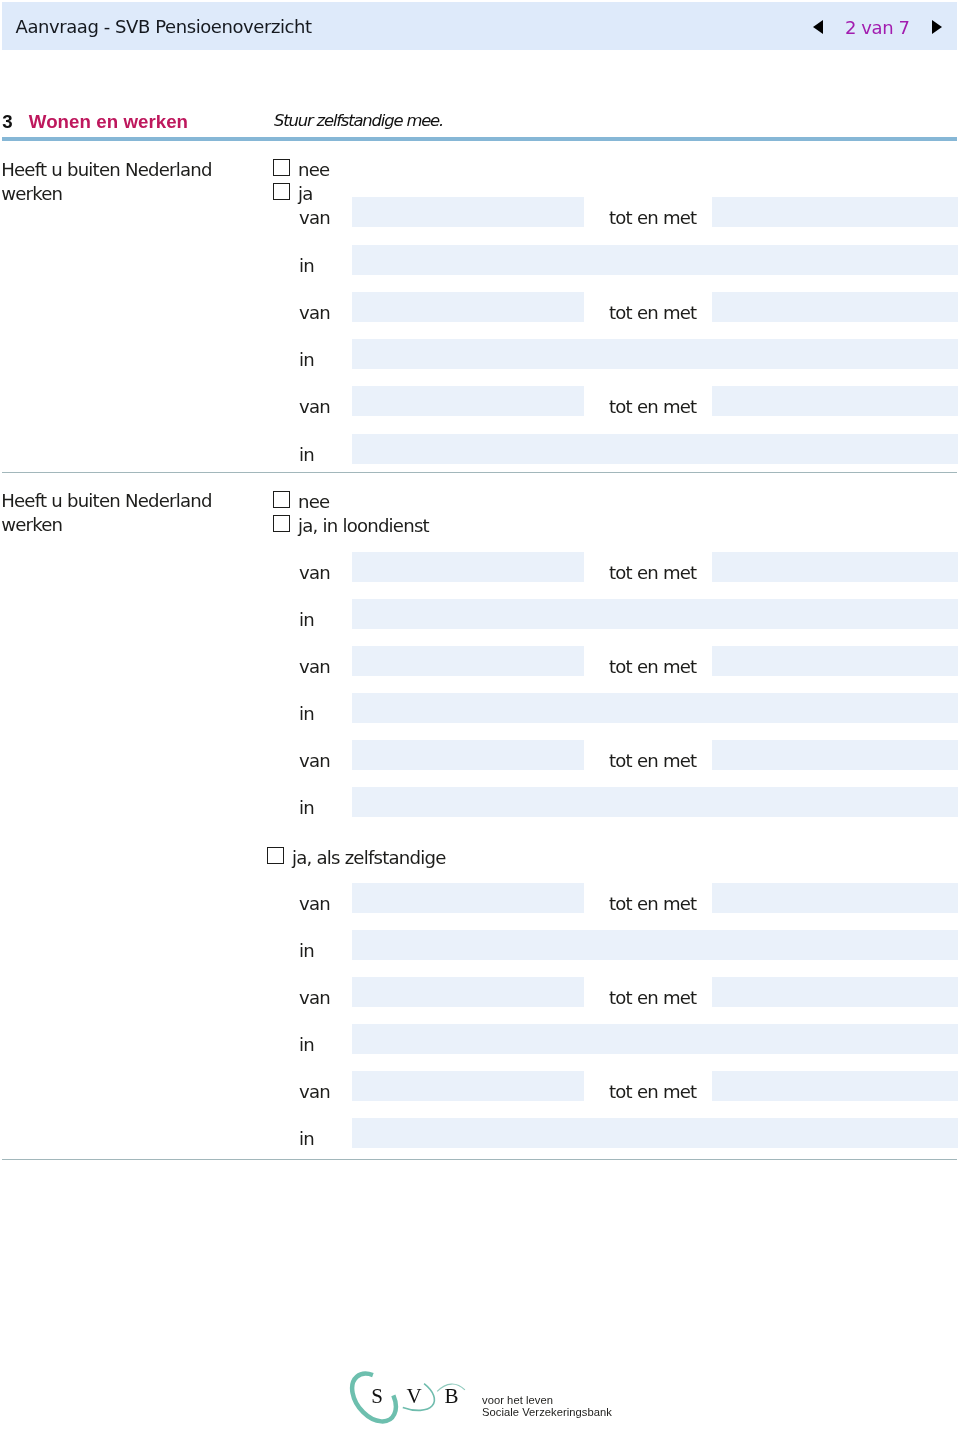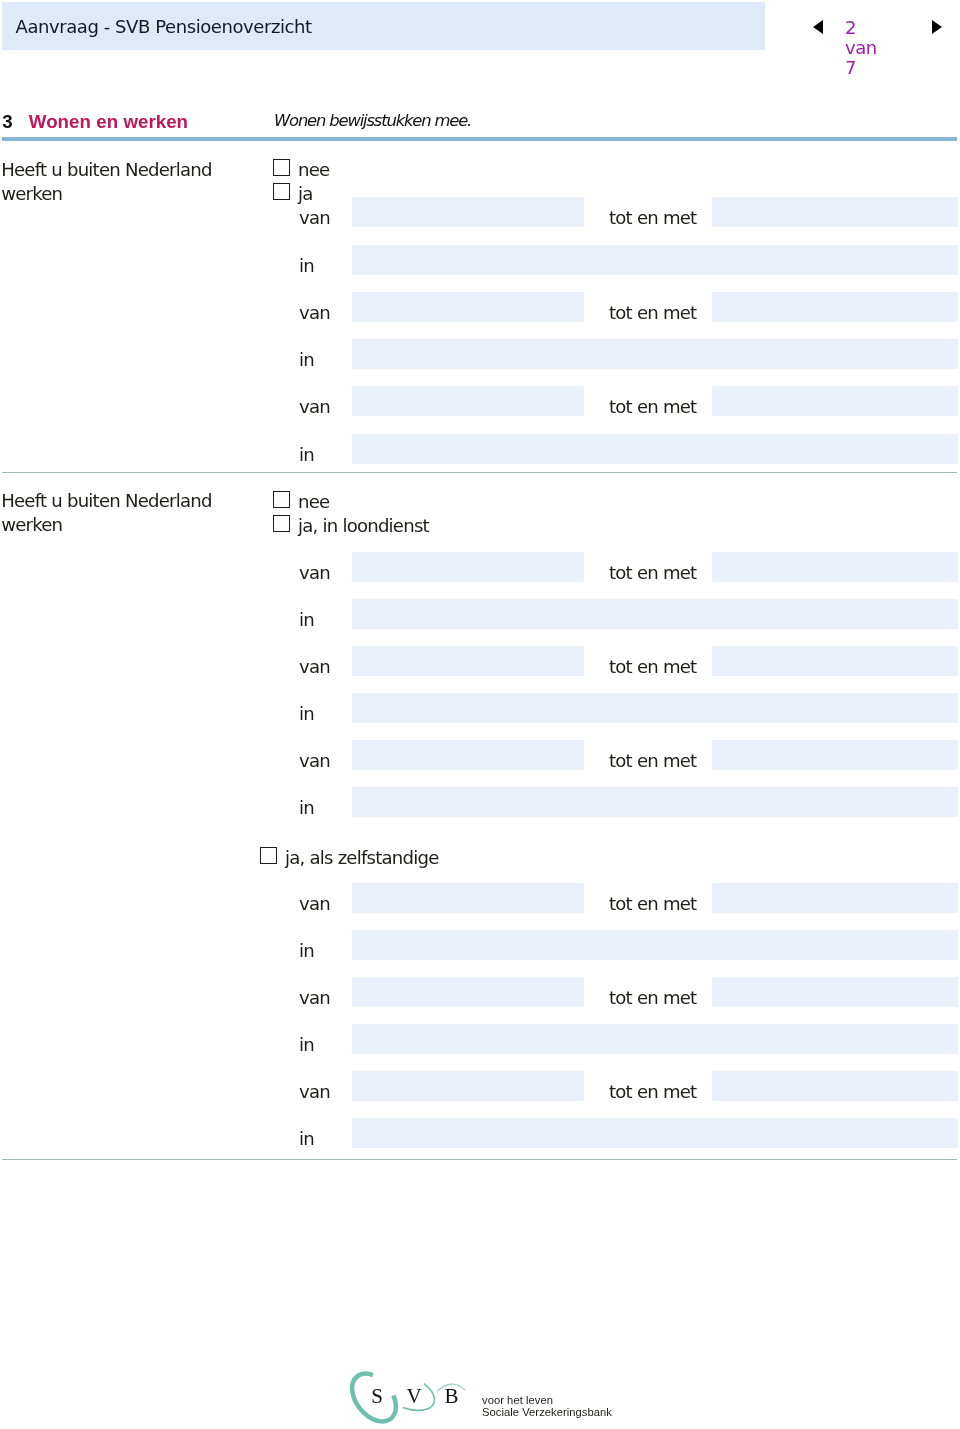--- a/index.html
+++ b/index.html
@@ -7,21 +7,21 @@
   body{
     width:960px;height:1429px;
     font-family:"DejaVu Sans", sans-serif;
     color:#1d1d1b;
     -webkit-font-smoothing:antialiased;-moz-osx-font-smoothing:grayscale;text-rendering:optimizeLegibility;
   }
   .page{position:relative;width:960px;height:1429px;overflow:hidden;background:#fff;}
   *{-webkit-font-smoothing:antialiased;-moz-osx-font-smoothing:grayscale;}
 
   
-  .hdr{position:absolute;left:2px;top:2px;width:763px;height:48px;background:#deeafa;}
+  .hdr{position:absolute;left:2px;top:2px;width:955px;height:48px;background:#deeafa;}
   .hdr-title{position:absolute;left:13.5px;top:15px;font-size:18px;letter-spacing:-0.42px;color:#15191f;line-height:20px;}
   .tri{position:absolute;width:0;height:0;display:block;}
   .tri-l{left:810.5px;top:17.8px;border-top:7.5px solid transparent;border-bottom:7.5px solid transparent;border-right:10.2px solid #000;}
   .tri-r{left:930px;top:17.5px;border-top:7.5px solid transparent;border-bottom:7.5px solid transparent;border-left:10.2px solid #000;}
   .pager-text{position:absolute;left:843px;top:16px;font-size:18px;color:#a21caf;letter-spacing:-0.42px;line-height:20px;}
 
   
   .sec-num{position:absolute;left:2.2px;top:112.7px;font-family:"Liberation Sans",sans-serif;font-size:18.7px;font-weight:bold;color:#111;line-height:18.7px;}
   .sec-title{position:absolute;left:28.8px;top:112.7px;font-family:"Liberation Sans",sans-serif;font-size:18.7px;font-weight:bold;color:#be185d;letter-spacing:0.05px;line-height:18.7px;}
   .sec-note{position:absolute;left:274px;top:113px;font-size:16.4px;font-style:italic;color:#111;letter-spacing:-1.17px;line-height:16.5px;}
@@ -54,21 +54,21 @@
 
   <div class="hdr">
     <div class="hdr-title">Aanvraag - SVB Pensioenoverzicht</div>
     <span class="tri tri-l"></span>
     <span class="pager-text">2 van 7</span>
     <span class="tri tri-r"></span>
   </div>
 
   <div class="sec-num">3</div>
   <div class="sec-title">Wonen en werken</div>
-  <div class="sec-note">Wonen bewijsstukken mee.</div>
+  <div class="sec-note">Stuur zelfstandige mee.</div>
   <div class="rule-blue"></div>
 
   <div class="qlabel" style="top:158px"><span>Heeft u buiten Nederland</span><br><span>werken</span></div>
 
   <div class="opt" style="left:273px;top:159px">
     <span class="cbox"></span>
     <span class="opt-label">nee</span>
   </div>
   <div class="opt" style="left:273px;top:183px">
     <span class="cbox"></span>
@@ -123,21 +123,21 @@
   <div class="flabel" style="left:299px;top:704.5px">in</div>
   <div class="fbox" style="left:352px;top:693px;width:605.5px;height:29.5px"></div>
 
   <div class="flabel" style="left:299px;top:751.5px">van</div>
   <div class="fbox" style="left:352px;top:740px;width:232px;height:29.5px"></div>
   <div class="flabel" style="left:609px;top:751.5px">tot en met</div>
   <div class="fbox" style="left:712px;top:740px;width:245.5px;height:29.5px"></div>
   <div class="flabel" style="left:299px;top:798.5px">in</div>
   <div class="fbox" style="left:352px;top:787px;width:605.5px;height:29.5px"></div>
 
-  <div class="opt" style="left:260px;top:847px">
+  <div class="opt" style="left:267px;top:847px">
     <span class="cbox"></span>
     <span class="opt-label">ja, als zelfstandige</span>
   </div>
 
   <div class="flabel" style="left:299px;top:894.5px">van</div>
   <div class="fbox" style="left:352px;top:883px;width:232px;height:29.5px"></div>
   <div class="flabel" style="left:609px;top:894.5px">tot en met</div>
   <div class="fbox" style="left:712px;top:883px;width:245.5px;height:29.5px"></div>
   <div class="flabel" style="left:299px;top:941.5px">in</div>
   <div class="fbox" style="left:352px;top:930px;width:605.5px;height:29.5px"></div>

